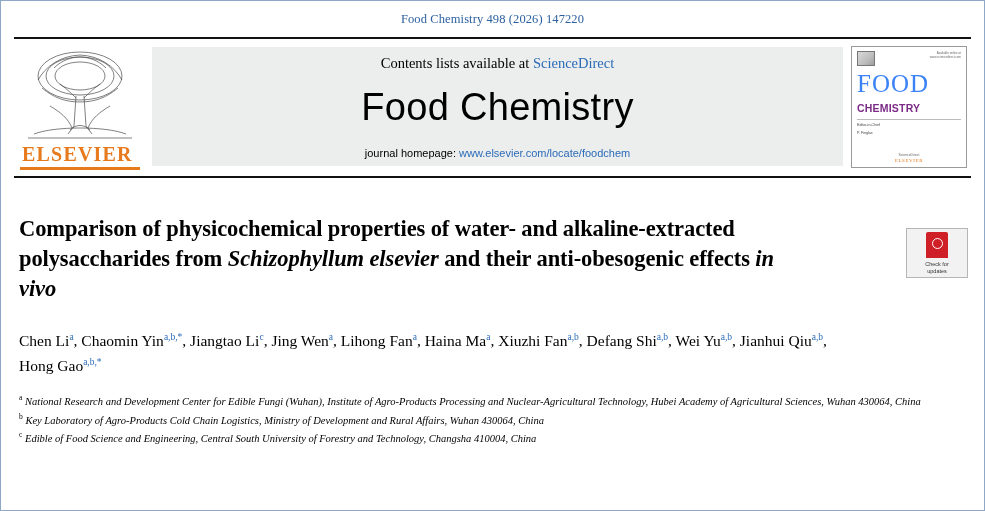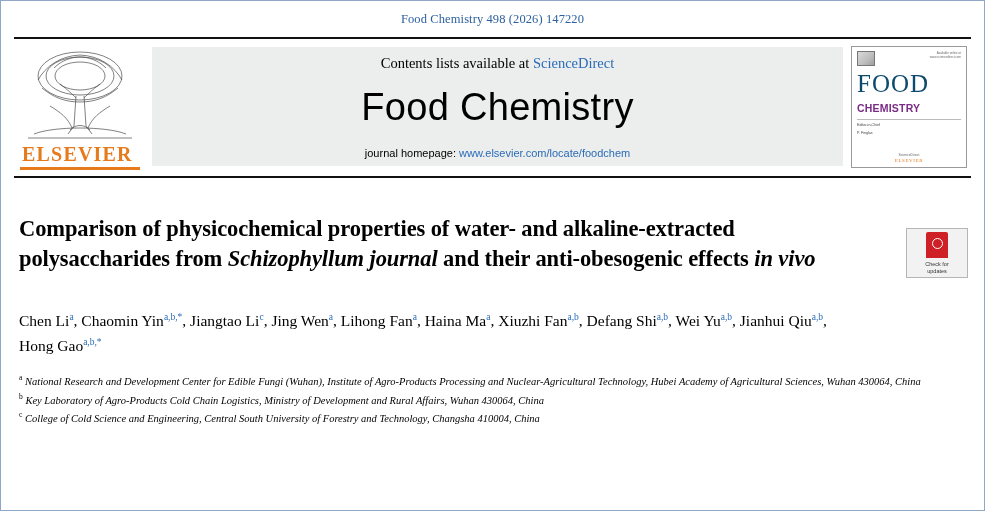--- a/index.html
+++ b/index.html
@@ -140,21 +140,21 @@
     font-size: 3px;
     line-height: 1.35;
     color: #6b6b6b;
     text-align: right;
     width: 46px;
   }
   .cover-food {
     font-family: "Liberation Serif", serif;
     font-size: 25px;
     line-height: .92;
-    color: #0c4a6e;
+    color: #3b82f6;
     letter-spacing: 1px;
     margin-top: 6px;
   }
   .cover-chem {
     font-family: "Liberation Sans", sans-serif;
     font-weight: bold;
     font-size: 10.5px;
     color: #7b2a86;
     letter-spacing: .2px;
     margin-top: 7px;
@@ -247,21 +247,21 @@
     line-height: 1.34;
     margin: 36px 150px 0 0;
     letter-spacing: -.1px;
   }
   .title .it { font-style: italic; }
 
   .authors {
     font-family: "Liberation Serif", serif;
     font-size: 15.5px;
     line-height: 1.6;
-    margin-top: 35px;
+    margin-top: 25px;
     margin-right: 120px;
   }
   .authors sup {
     color: #2b6cb8;
     font-size: 9.5px;
     vertical-align: super;
   }
 
   .affiliations {
     margin-top: 14px;
@@ -344,27 +344,27 @@
 
     <div class="crossmark">
       <div class="crossmark-mark"></div>
       <div class="crossmark-label">
         <span>Check for</span><br>
         <span>updates</span>
       </div>
     </div>
 
     <h1 class="title">
-      <span>Comparison of physicochemical properties of water- and alkaline-extracted polysaccharides from </span><span class="it">Schizophyllum journal</span><span> and their anti-obesogenic effects </span><span class="it">in vivo</span>
+      <span>Comparison of physicochemical properties of water- and alkaline-extracted polysaccharides from </span><span class="it">Schizophyllum elsevier</span><span> and their anti-obesogenic effects </span><span class="it">in vivo</span>
     </h1>
 
     <div class="authors">
       <span><span>Chen Li</span><sup>a</sup></span><span>, </span><span><span>Chaomin Yin</span><sup>a,b,*</sup></span><span>, </span><span><span>Jiangtao Li</span><sup>c</sup></span><span>, </span><span><span>Jing Wen</span><sup>a</sup></span><span>, </span><span><span>Lihong Fan</span><sup>a</sup></span><span>, </span><span><span>Haina Ma</span><sup>a</sup></span><span>, </span><span><span>Xiuzhi Fan</span><sup>a,b</sup></span><span>, </span><span><span>Defang Shi</span><sup>a,b</sup></span><span>, </span><span><span>Wei Yu</span><sup>a,b</sup></span><span>, </span><span><span>Jianhui Qiu</span><sup>a,b</sup></span><span>, </span><span><span>Hong Gao</span><sup>a,b,*</sup></span>
     </div>
 
     <div class="affiliations">
       <div class="aff"><sup>a</sup> <span>National Research and Development Center for Edible Fungi (Wuhan), Institute of Agro-Products Processing and Nuclear-Agricultural Technology, Hubei Academy of Agricultural Sciences, Wuhan 430064, China</span></div>
       <div class="aff"><sup>b</sup> <span>Key Laboratory of Agro-Products Cold Chain Logistics, Ministry of Development and Rural Affairs, Wuhan 430064, China</span></div>
-      <div class="aff"><sup>c</sup> <span>College of Cold Science and Engineering, Central South University of Forestry and Technology, Changsha 410004, China</span></div>
+      <div class="aff"><sup>c</sup> <span>Edible of Food Science and Engineering, Central South University of Forestry and Technology, Changsha 410004, China</span></div>
     </div>
 
   </div>
 </div>
 
 </body></html>

